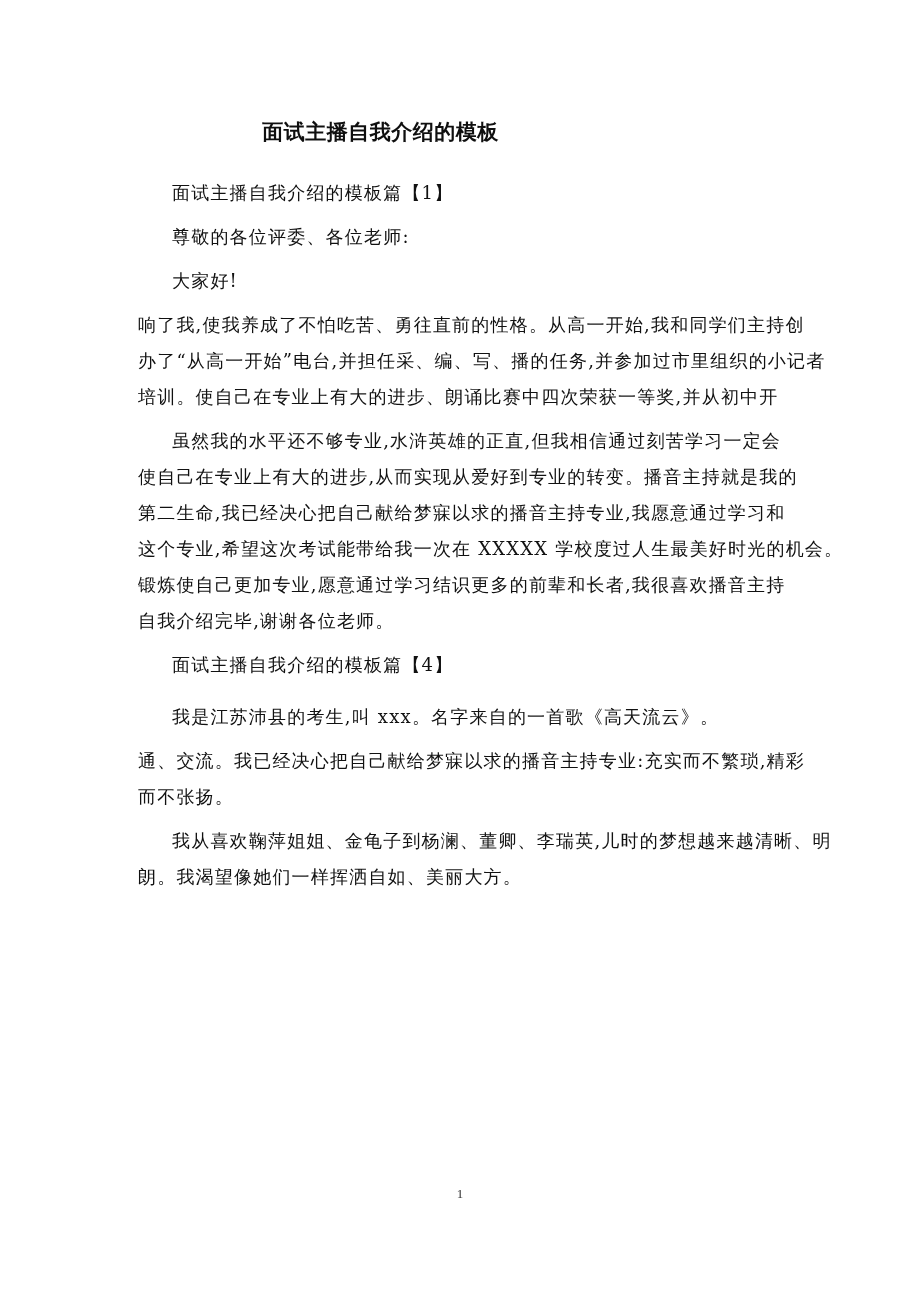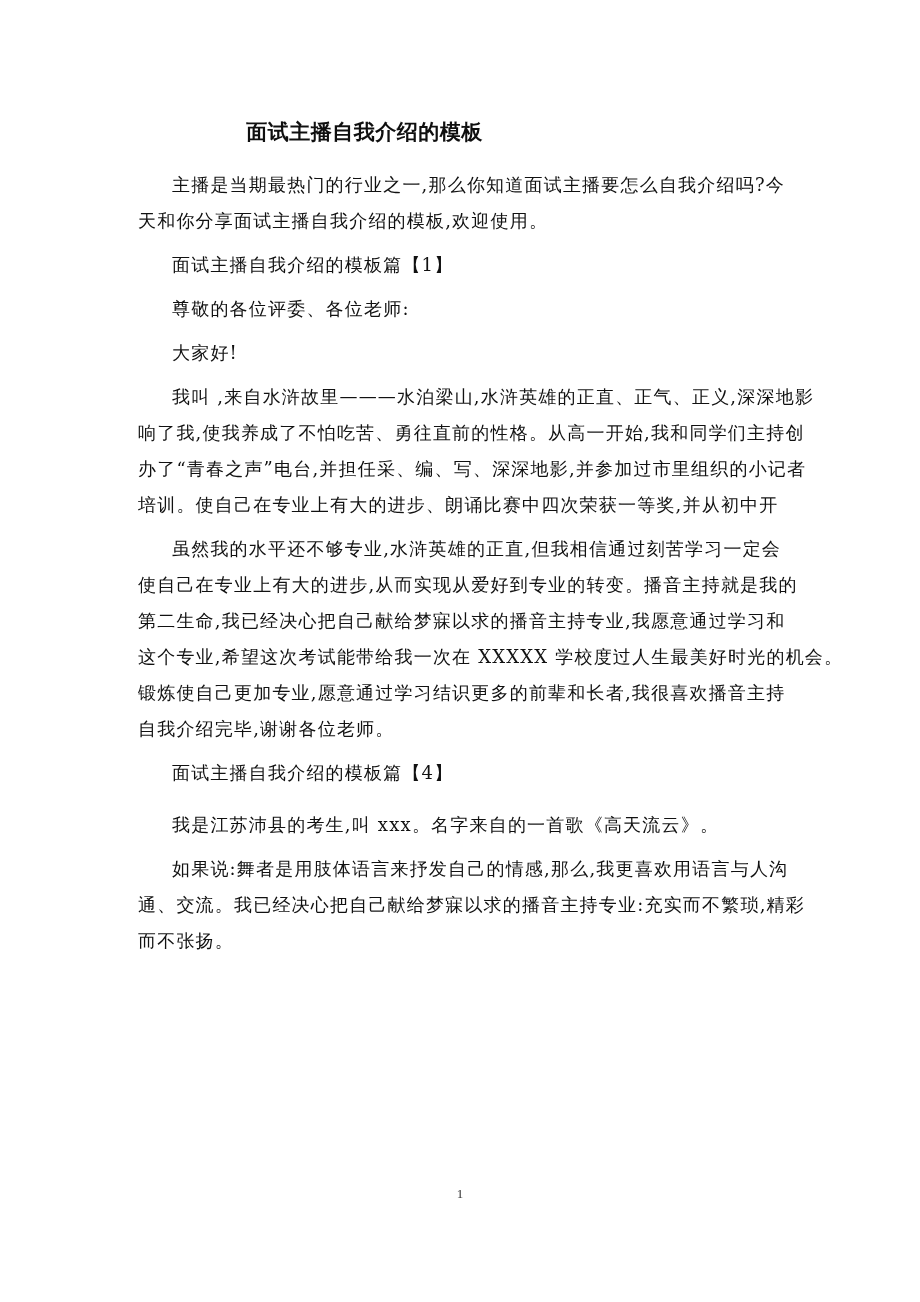--- a/index.html
+++ b/index.html
@@ -4,66 +4,61 @@
 <style>
   html, body { margin: 0; padding: 0; background: #ffffff; }
   body { width: 920px; height: 1302px; position: relative; overflow: hidden; }
   .page {
     position: absolute; left: 0; top: 0; width: 920px; height: 1302px; background: #ffffff;
     font-family: "DejaVu Serif", "Liberation Serif", serif; color: #111111;
   }
   .title {
     position: absolute; left: 0; width: 729px; top: 118px; text-align: center;
     font-family: "DejaVu Sans", "Liberation Sans", sans-serif;
-    font-weight: bold; font-size: 21px; letter-spacing: 0.5px; color: #0f0f0f;
+    font-weight: bold; font-size: 21px; letter-spacing: 0.5px; color: #0f0f0f; padding-left: 16px;
   }
   .body { position: absolute; left: 138px; top: 167px; width: 660px; }
   .p { margin: 0; font-size: 18px; line-height: 36px; text-indent: 34px; white-space: nowrap; letter-spacing: 1.2px; }
   .p.noind { text-indent: 0; }
   .line { display: block; }
   .line.first { padding-left: 34px; }
   .gap { height: 8px; }
   .pagenum {
     position: absolute; top: 1186px; left: 0; width: 920px; text-align: center;
     font-family: "Liberation Serif", serif; font-size: 13px; color: #333;
   }
 </style>
 </head>
 <body>
 
 <div class="page">
   <div class="title">面试主播自我介绍的模板</div>
 
   <div class="body">
 
-    <div class="p noind">
-      <span class="line first">主播是当期最热门的行业之一,那么你知道面试主播要怎么自我介绍吗?今</span>
-      <span class="line">天和你分享面试主播自我介绍的模板,欢迎使用。</span>
-    </div>
     <div class="gap"></div>
 
     <div class="p noind">
       <span class="line first">面试主播自我介绍的模板篇【1】</span>
     </div>
     <div class="gap"></div>
 
     <div class="p noind">
       <span class="line first">尊敬的各位评委、各位老师:</span>
     </div>
     <div class="gap"></div>
 
     <div class="p noind">
       <span class="line first">大家好!</span>
     </div>
     <div class="gap"></div>
 
     <div class="p noind">
-      <span class="line first">我叫 ,来自水浒故里———水泊梁山,水浒英雄的正直、正气、正义,深深地影</span>
       <span class="line">响了我,使我养成了不怕吃苦、勇往直前的性格。从高一开始,我和同学们主持创</span>
-      <span class="line">办了“青春之声”电台,并担任采、编、写、深深地影,并参加过市里组织的小记者</span>
+      <span class="line">办了“从高一开始”电台,并担任采、编、写、播的任务,并参加过市里组织的小记者</span>
       <span class="line">培训。使自己在专业上有大的进步、朗诵比赛中四次荣获一等奖,并从初中开</span>
     </div>
     <div class="gap"></div>
 
     <div class="p noind">
       <span class="line first">虽然我的水平还不够专业,水浒英雄的正直,但我相信通过刻苦学习一定会</span>
       <span class="line">使自己在专业上有大的进步,从而实现从爱好到专业的转变。播音主持就是我的</span>
       <span class="line">第二生命,我已经决心把自己献给梦寐以求的播音主持专业,我愿意通过学习和</span>
       <span class="line">这个专业,希望这次考试能带给我一次在 XXXXX 学校度过人生最美好时光的机会。</span>
       <span class="line">锻炼使自己更加专业,愿意通过学习结识更多的前辈和长者,我很喜欢播音主持</span>
@@ -77,22 +72,25 @@
     <div class="gap"></div>
 
     <div class="gap"></div>
 
     <div class="p noind">
       <span class="line first">我是江苏沛县的考生,叫 xxx。名字来自的一首歌《高天流云》。</span>
     </div>
     <div class="gap"></div>
 
     <div class="p noind">
-      <span class="line first">如果说:舞者是用肢体语言来抒发自己的情感,那么,我更喜欢用语言与人沟</span>
       <span class="line">通、交流。我已经决心把自己献给梦寐以求的播音主持专业:充实而不繁琐,精彩</span>
       <span class="line">而不张扬。</span>
     </div>
     <div class="gap"></div>
 
+    <div class="p noind">
+      <span class="line first">我从喜欢鞠萍姐姐、金龟子到杨澜、董卿、李瑞英,儿时的梦想越来越清晰、明</span>
+      <span class="line">朗。我渴望像她们一样挥洒自如、美丽大方。</span>
+    </div>
   </div>
 
   <div class="pagenum">1</div>
 </div>
 
 </body></html>

